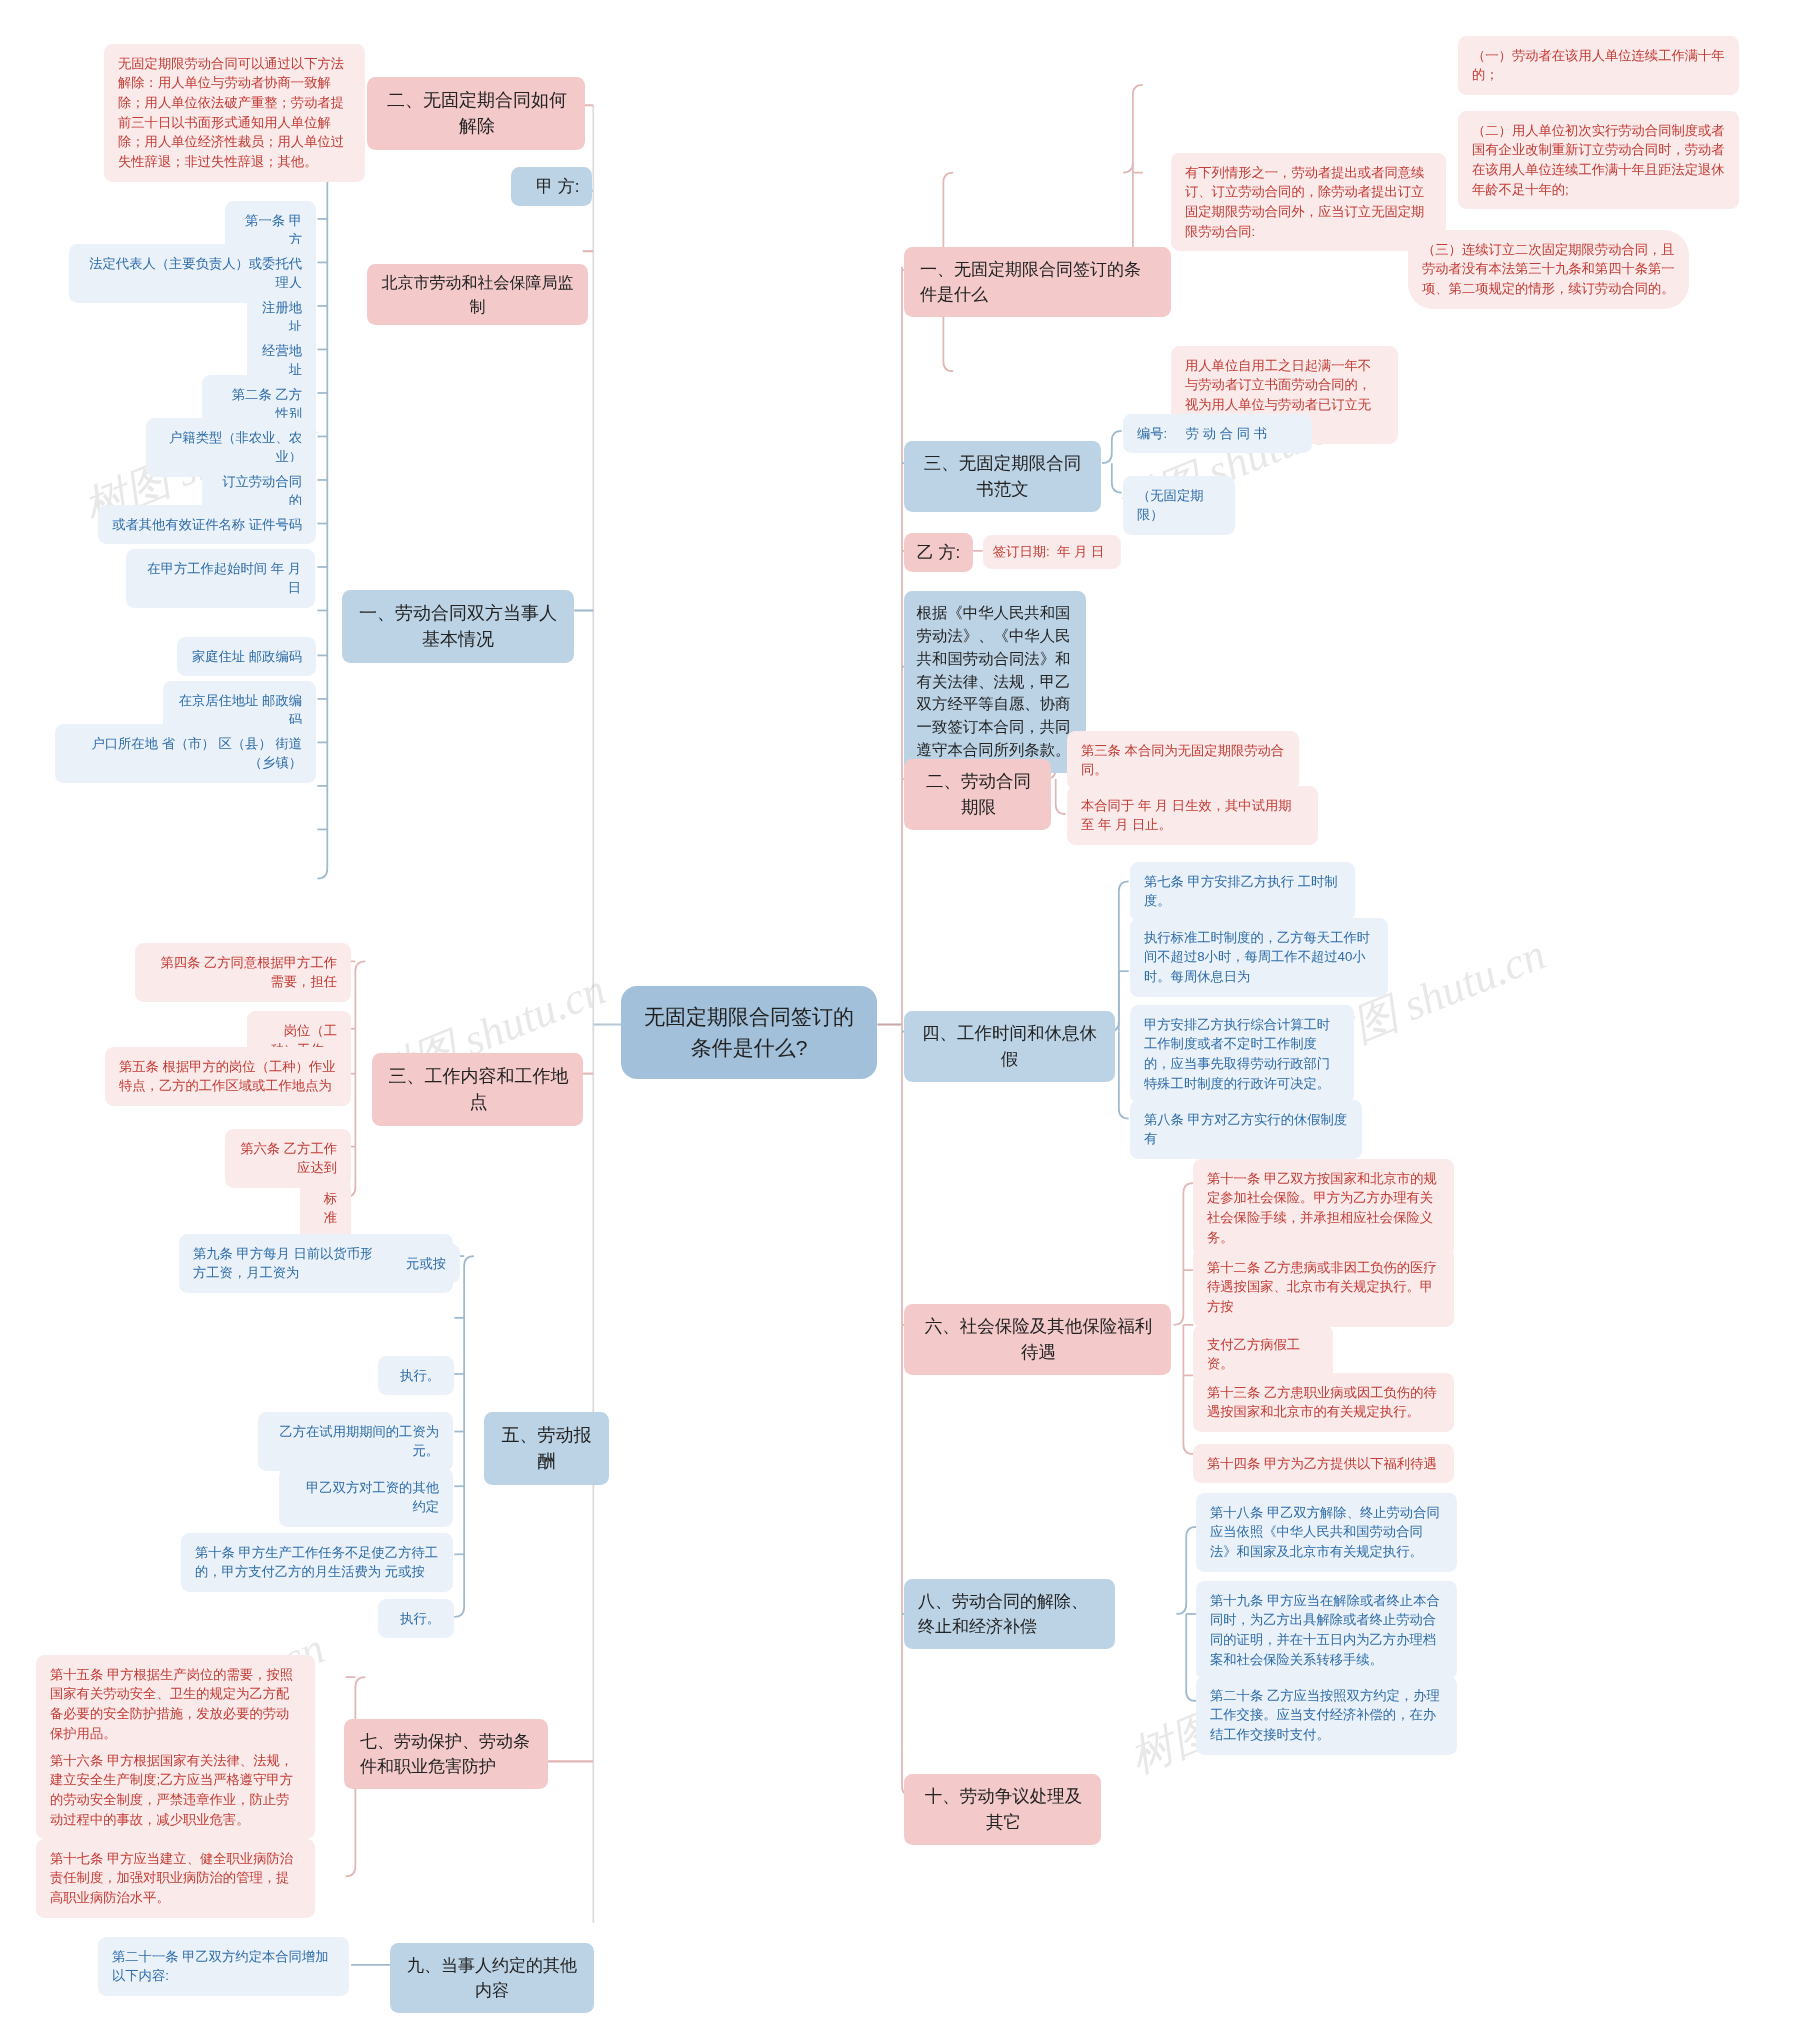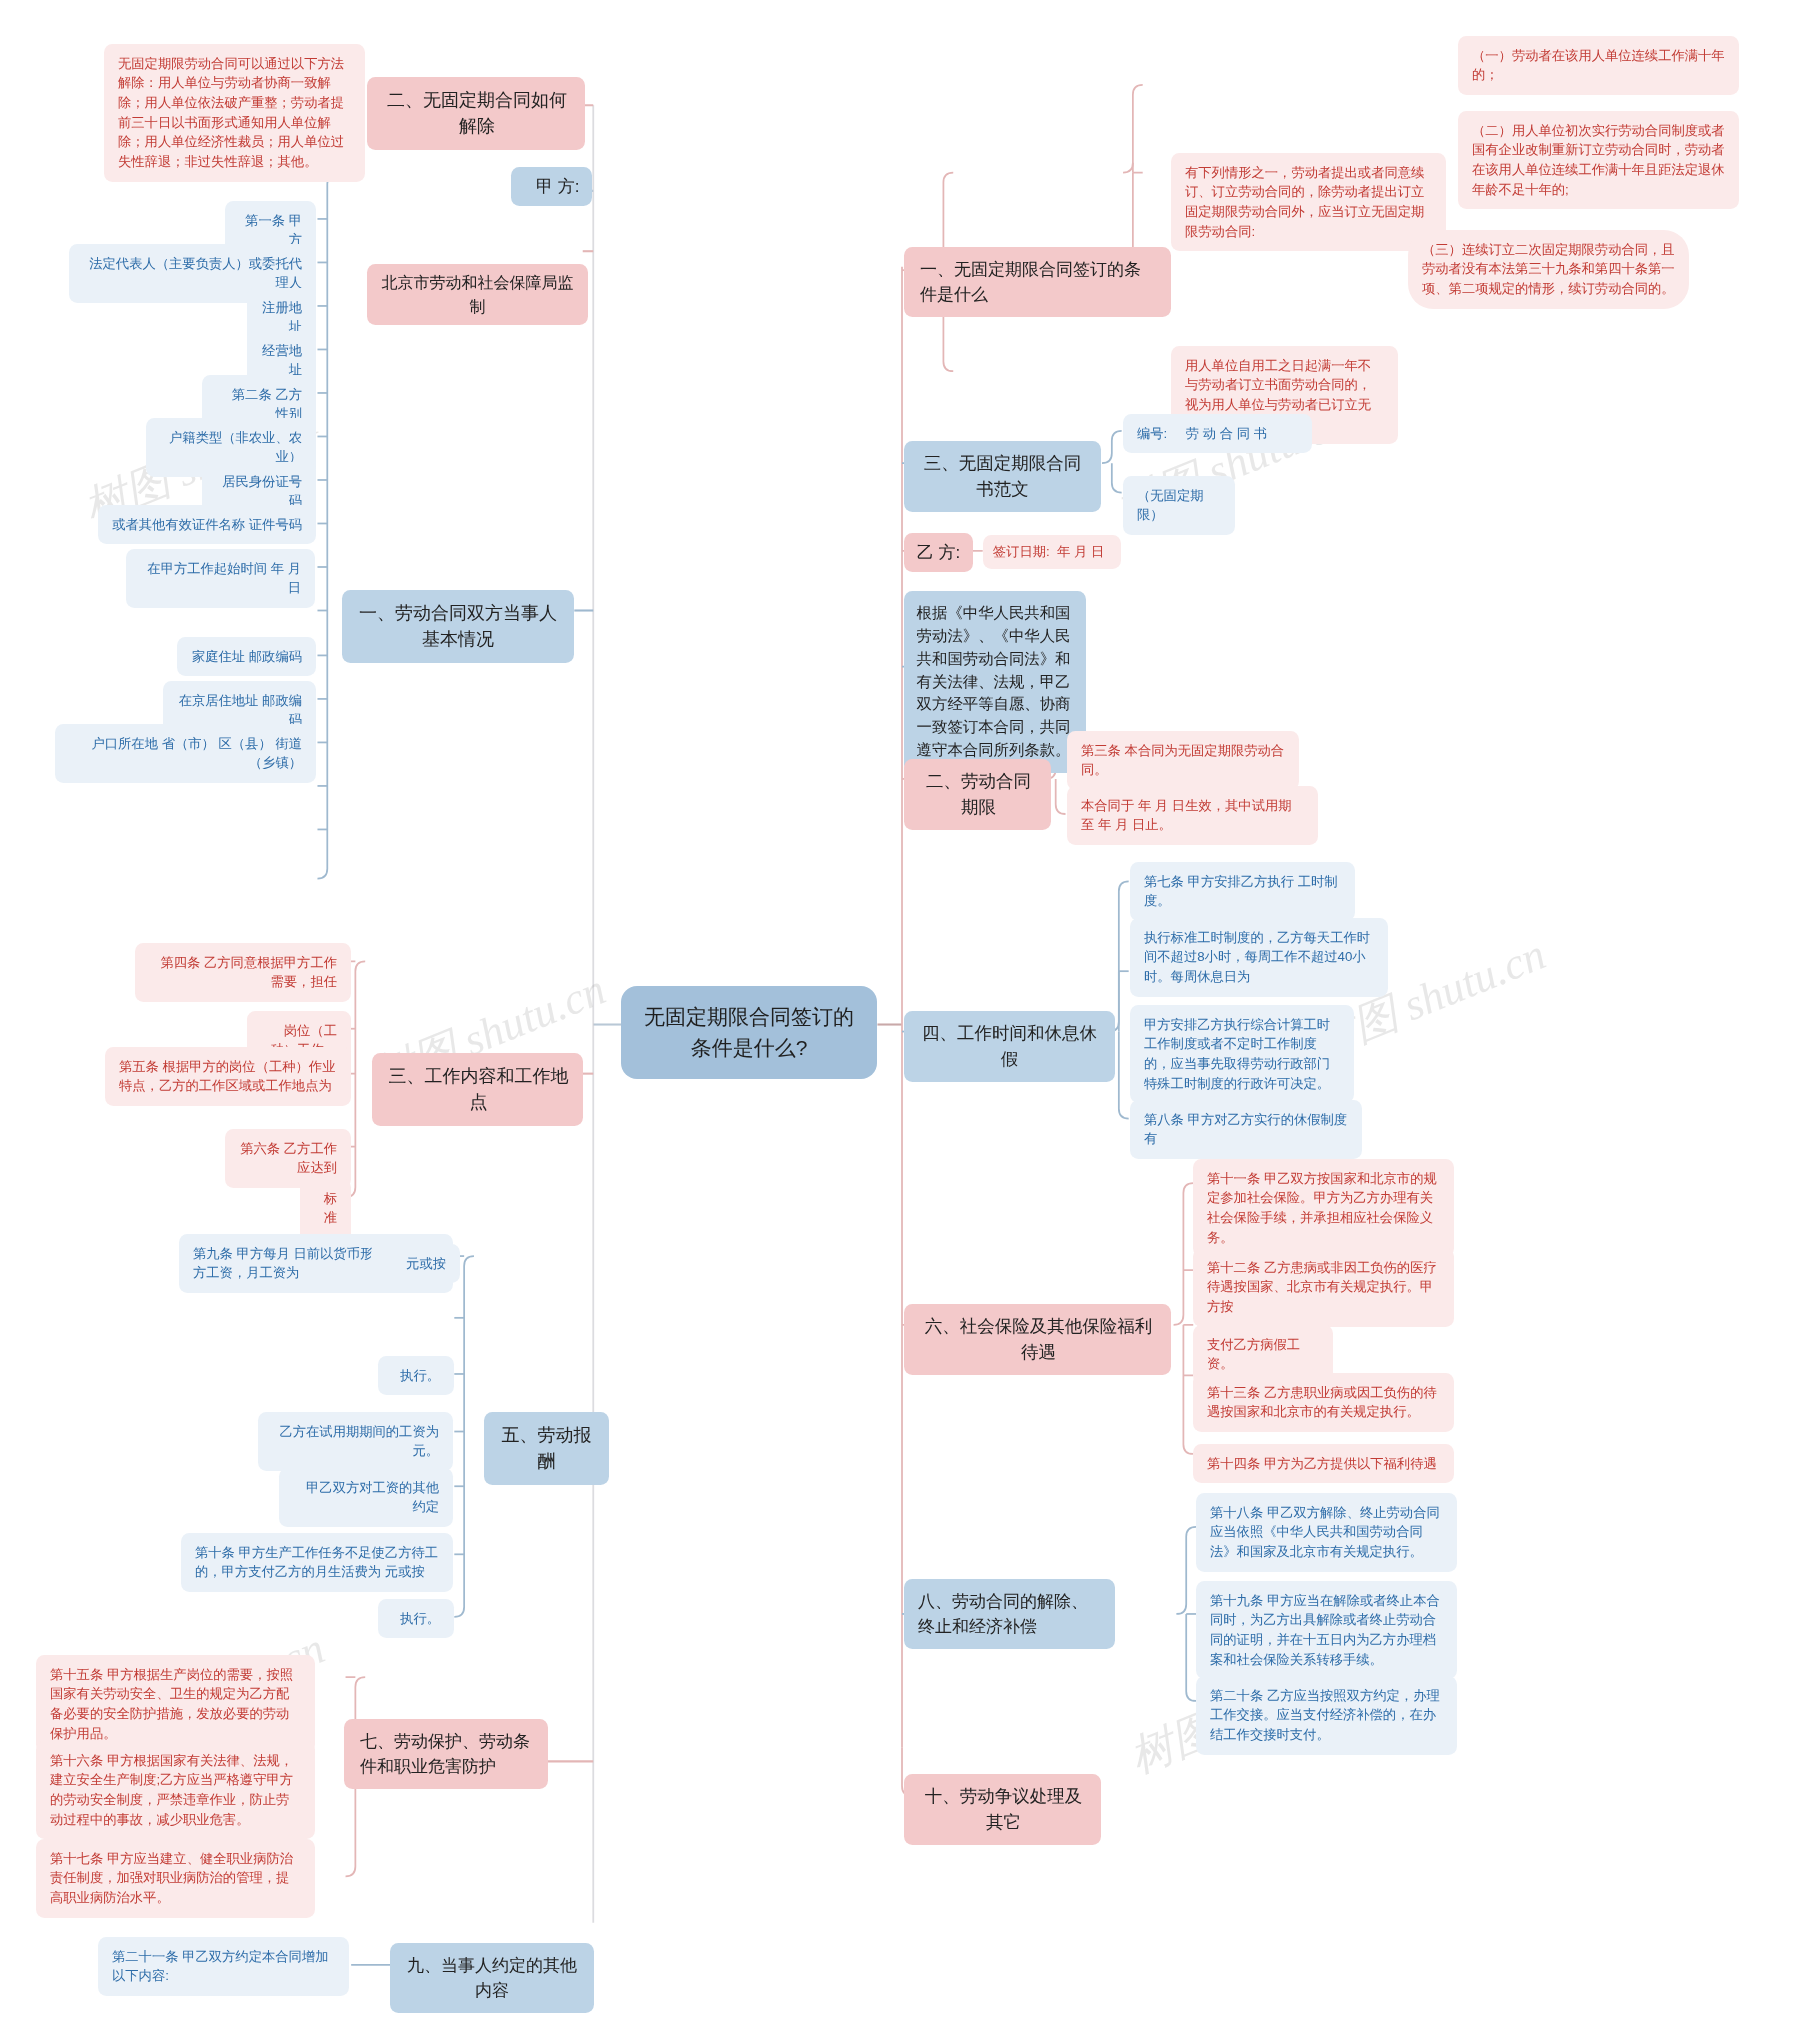--- a/index.html
+++ b/index.html
@@ -210,21 +210,21 @@
   <div class="node r1 ta-center" style="left:367px; top:232px; width:221px; font-size:16px; padding:7px 9.8px;margin-top:32px;">北京市劳动和社会保障局监制</div>
 
   <div class="node b1 ta-center" style="left:342px; top:590px; width:232px;">一、劳动合同双方当事人基本情况</div>
 
   <div class="node b2 b2s ta-right" style="left:225px; top:201px; width:91px;">第一条 甲方</div>
   <div class="node b2 b2s ta-right" style="left:69px;  top:244px; width:247px;">法定代表人（主要负责人）或委托代理人</div>
   <div class="node b2 b2s ta-right" style="left:247px; top:288px; width:69px;">注册地址</div>
   <div class="node b2 b2s ta-right" style="left:247px; top:331px; width:69px;">经营地址</div>
   <div class="node b2 b2s ta-right" style="left:202px; top:375px; width:114px;">第二条 乙方 性别</div>
   <div class="node b2 b2s ta-right" style="left:146px; top:418px; width:170px;">户籍类型（非农业、农业）</div>
-  <div class="node b2 b2s ta-right" style="left:202px; top:462px; width:114px;">居民身份证号码</div>
+  <div class="node b2 b2s ta-right" style="left:202px; top:462px; width:114px;">订立劳动合同的</div>
   <div class="node b2 b2s ta-right" style="left:98px; top:505px; width:218px;">或者其他有效证件名称 证件号码</div>
   <div class="node b2 b2s ta-right" style="left:126px; top:549px; width:189px;">在甲方工作起始时间 年 月 日</div>
   <div class="node b2 b2s ta-right" style="left:177px; top:637px; width:139px;">家庭住址 邮政编码</div>
   <div class="node b2 b2s ta-right" style="left:163px; top:681px; width:153px;">在京居住地址 邮政编码</div>
   <div class="node b2 b2s ta-right" style="left:55px;  top:724px; width:261px;">户口所在地 省（市） 区（县） 街道（乡镇）</div>
 
   <div class="node r1 ta-center" style="left:372px; top:1053px; width:211px;">三、工作内容和工作地点</div>
 
   <div class="node r2 r2s ta-right" style="left:135px; top:943px; width:216px;">第四条 乙方同意根据甲方工作需要，担任</div>
   <div class="node r2 r2s ta-right" style="left:247px; top:1011px; width:104px;">岗位（工种）工作。</div>

